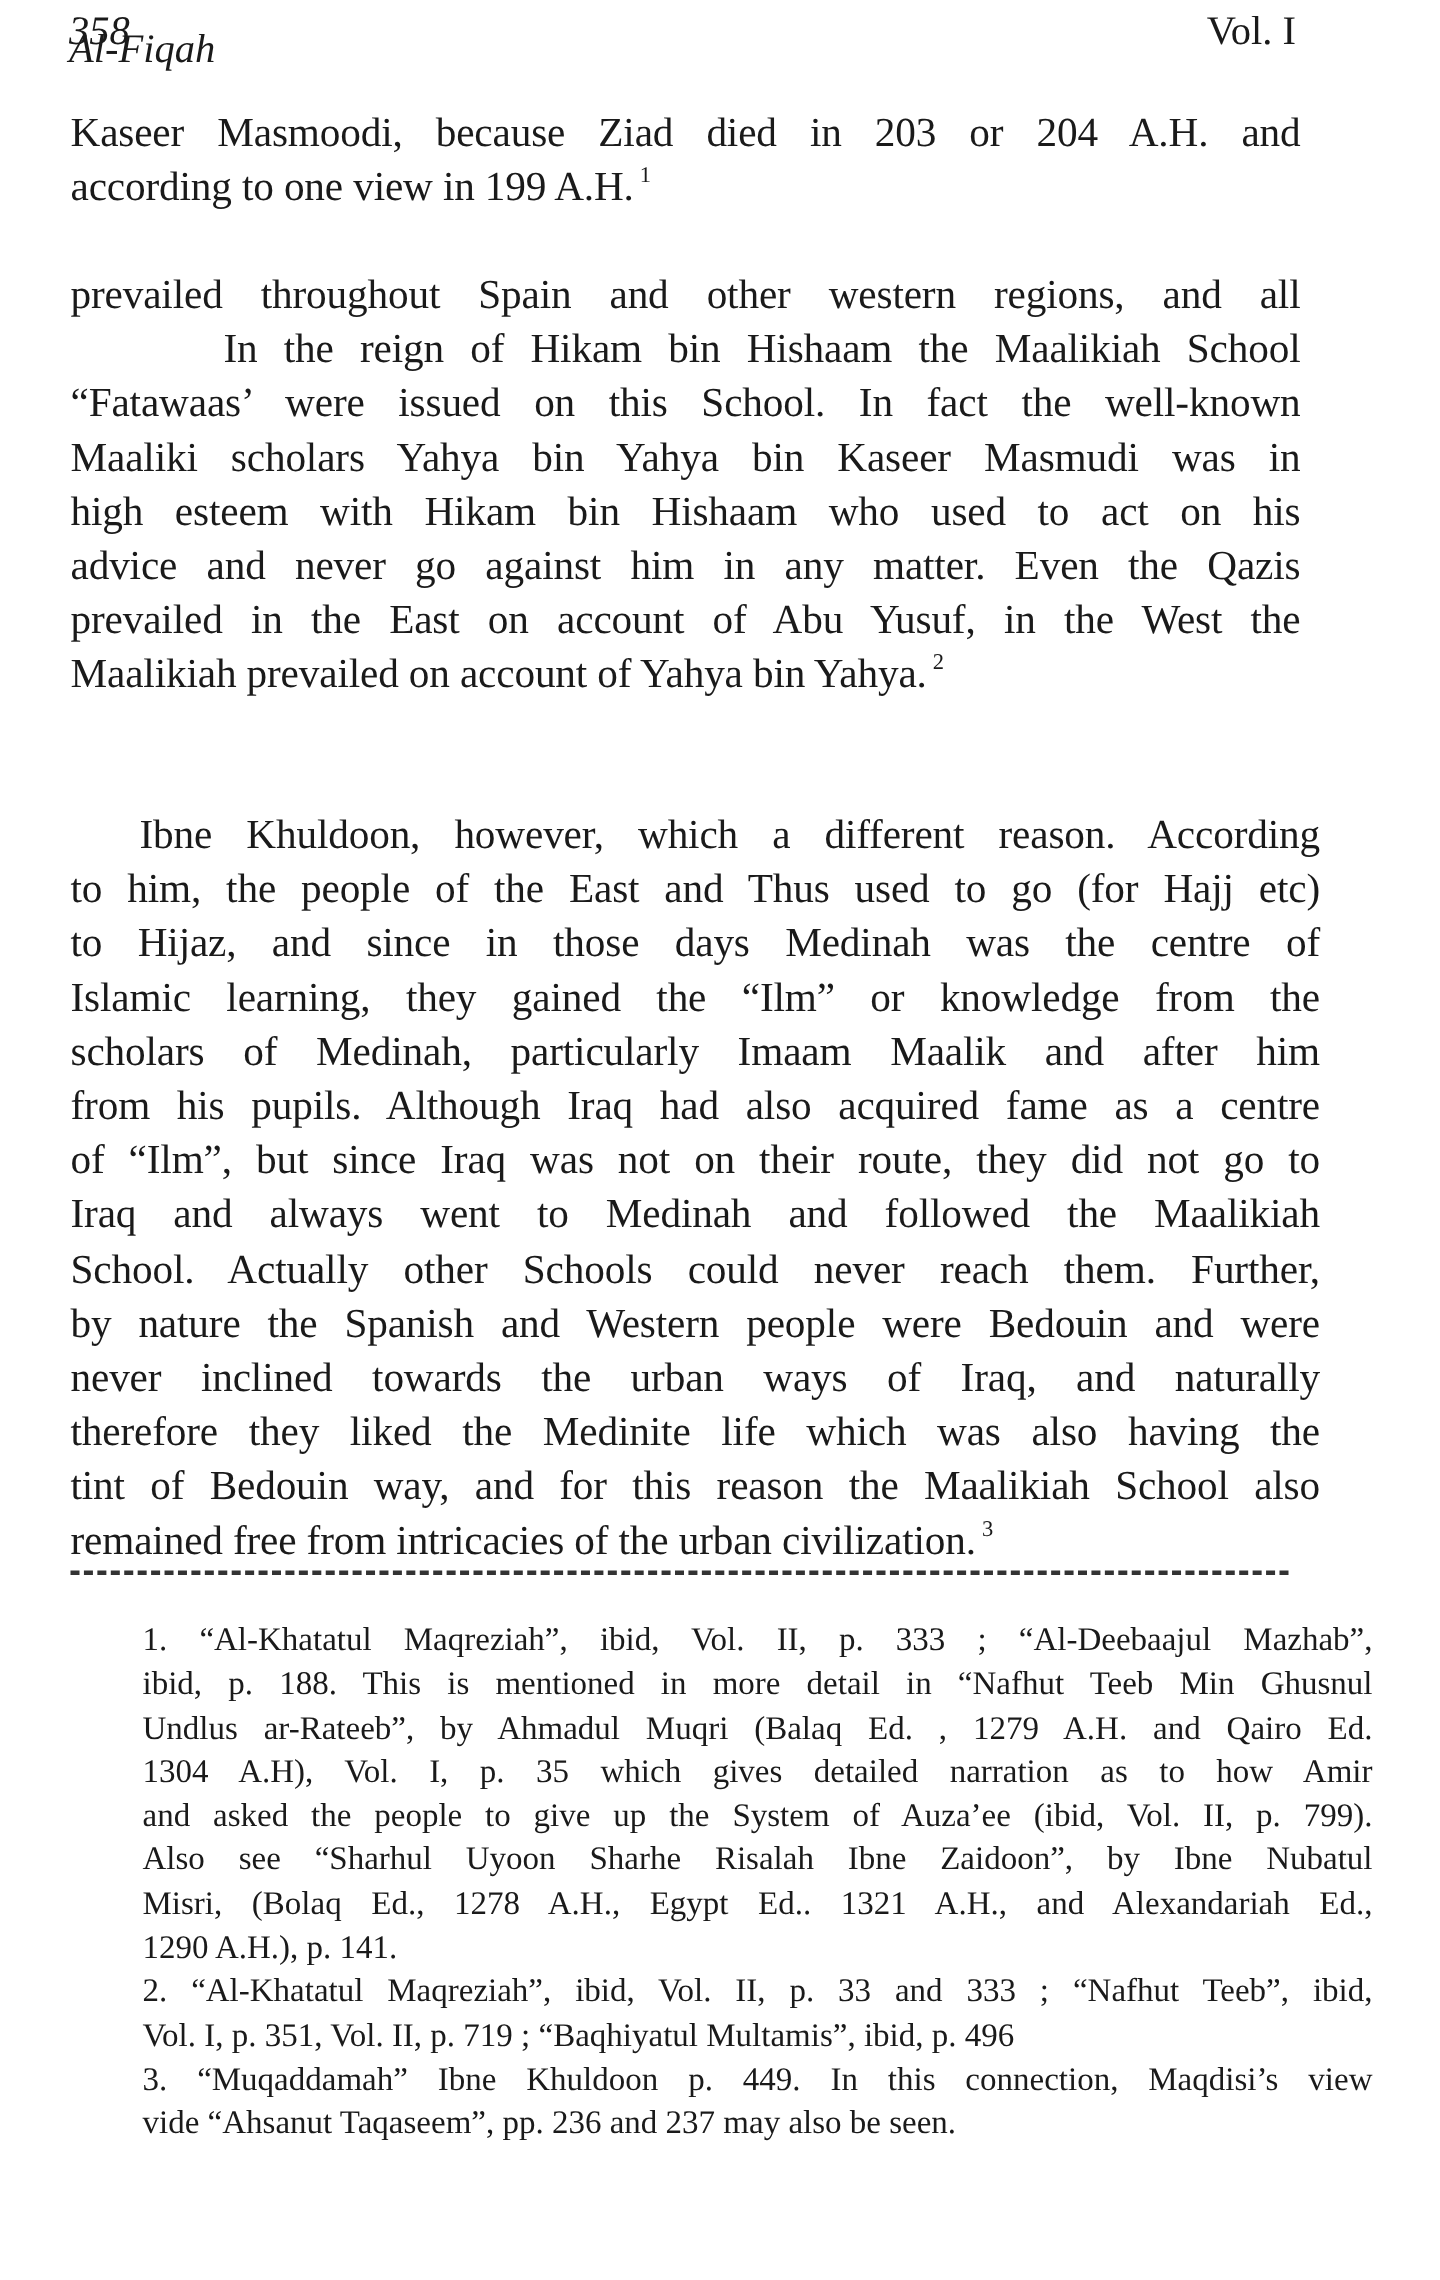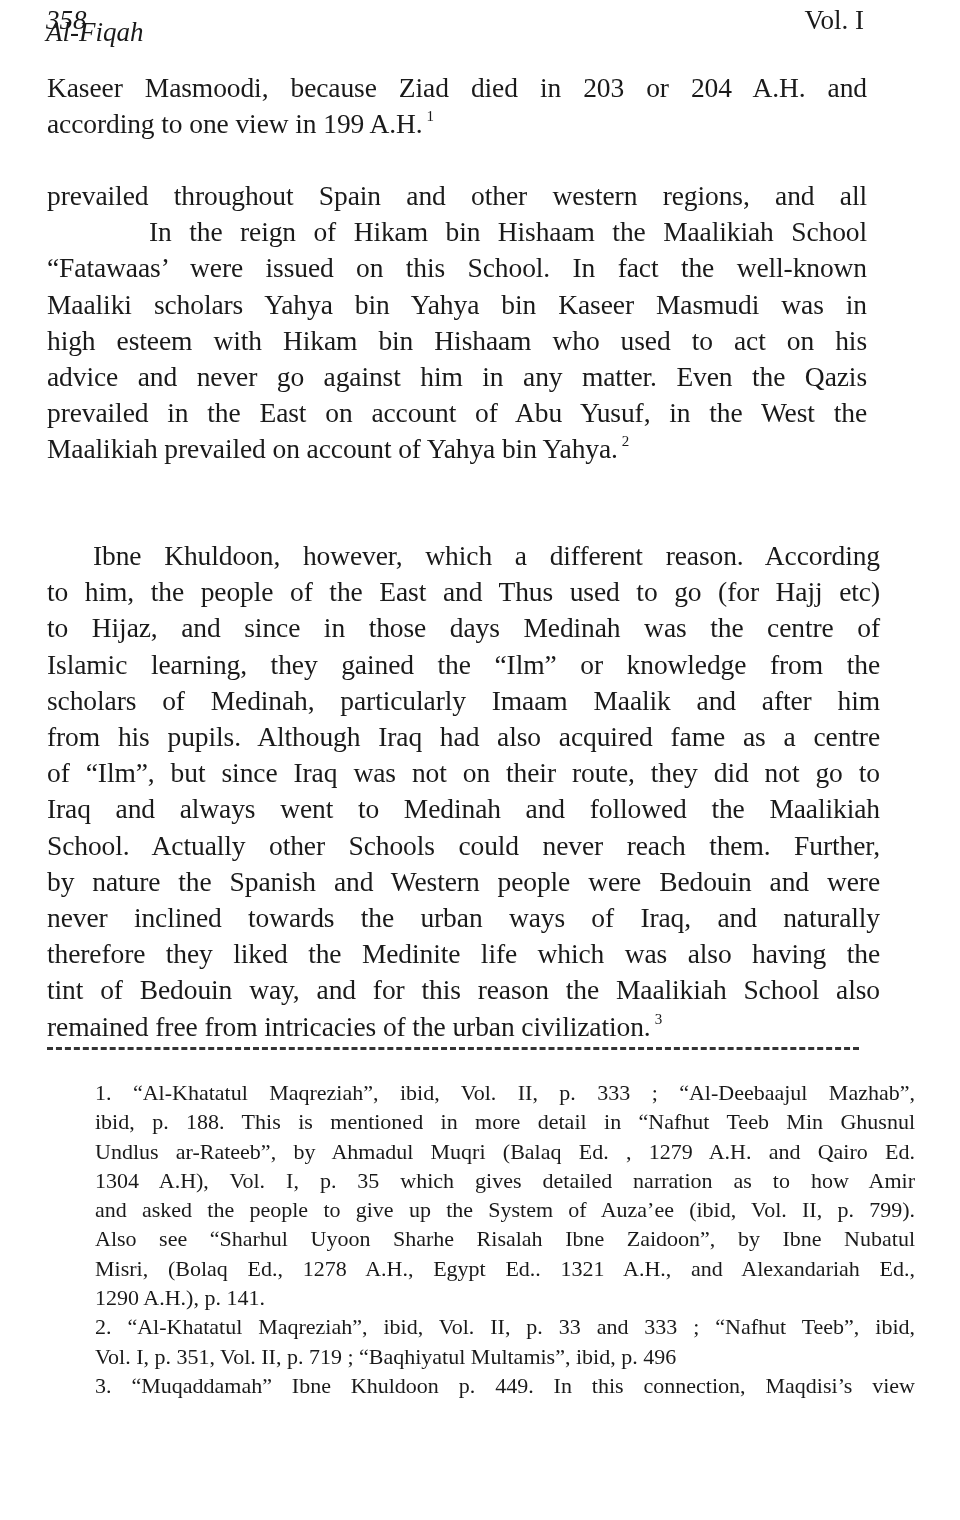--- a/index.html
+++ b/index.html
@@ -119,14 +119,15 @@
     <span class="line">Also see “Sharhul Uyoon Sharhe Risalah Ibne Zaidoon”, by Ibne Nubatul</span>
     <span class="line">Misri, (Bolaq Ed., 1278 A.H., Egypt Ed.. 1321 A.H., and Alexandariah Ed.,</span>
     <span class="line last">1290 A.H.), p. 141.</span>
   </div>
   <div class="fn">
     <span class="line">2.  “Al-Khatatul Maqreziah”, ibid, Vol. II, p. 33 and 333 ; “Nafhut Teeb”, ibid,</span>
     <span class="line last">Vol. I, p. 351, Vol. II, p. 719 ; “Baqhiyatul Multamis”, ibid, p. 496</span>
   </div>
   <div class="fn">
     <span class="line">3.  “Muqaddamah” Ibne Khuldoon p. 449. In this connection, Maqdisi’s view</span>
+    <span class="line last">vide “Ahsanut Taqaseem”, pp. 236 and 237 may also be seen.</span>
   </div>
 </div>
 
 </body></html>

